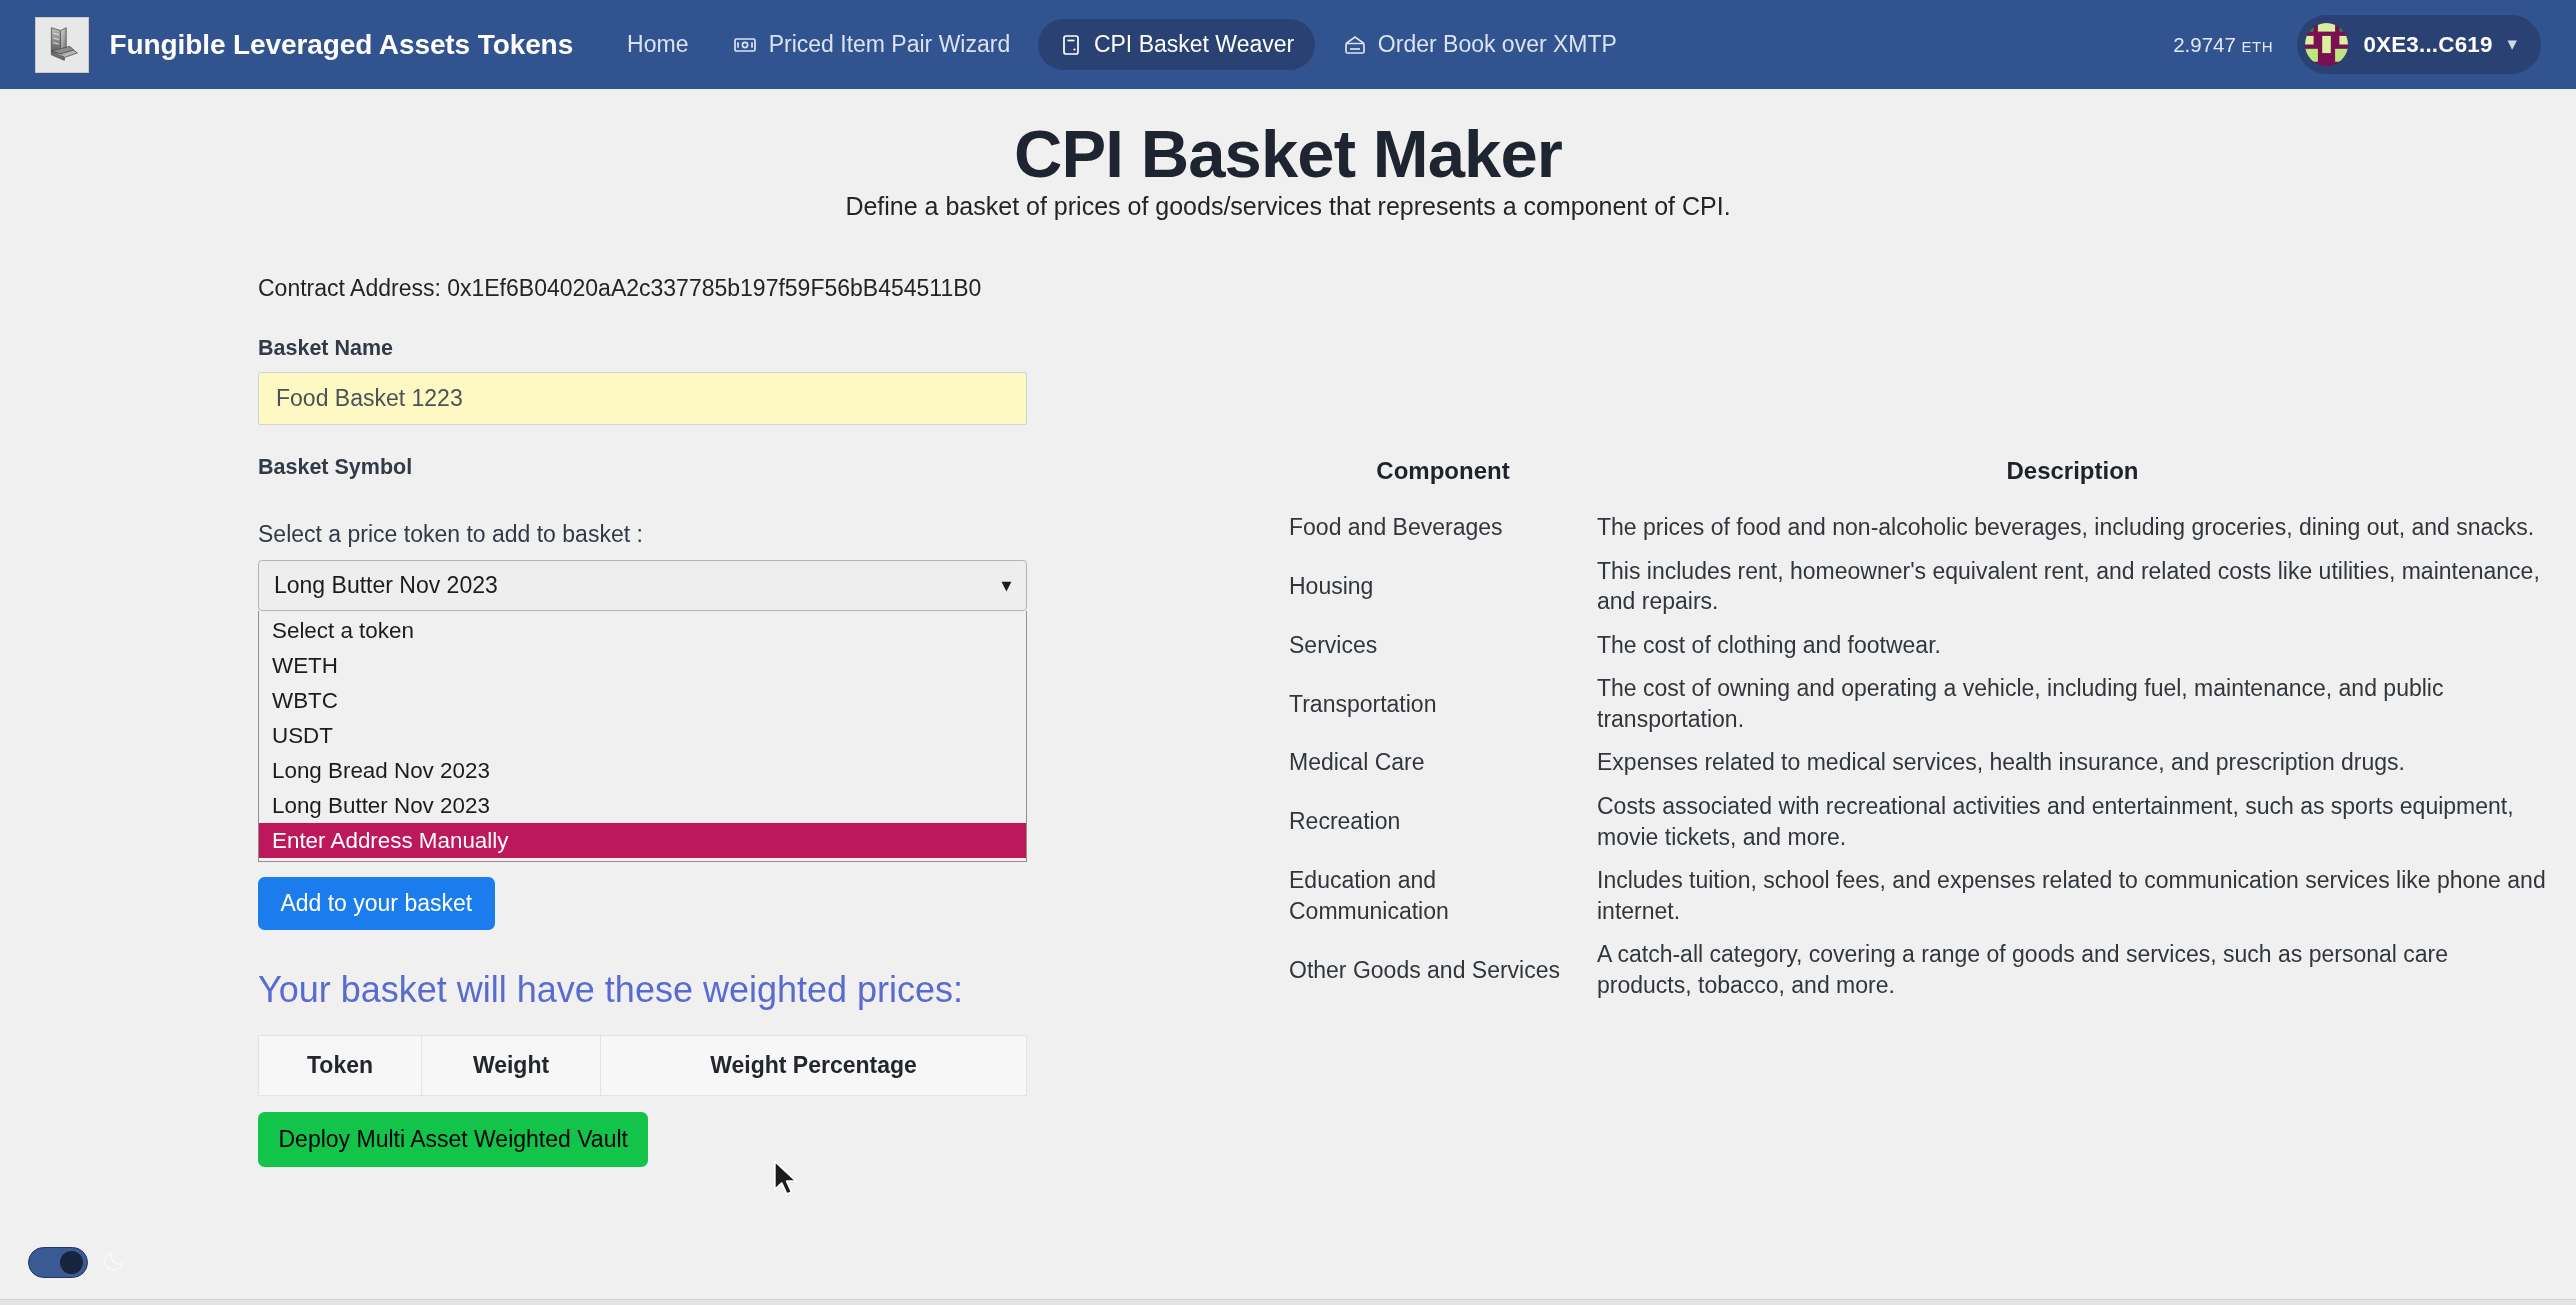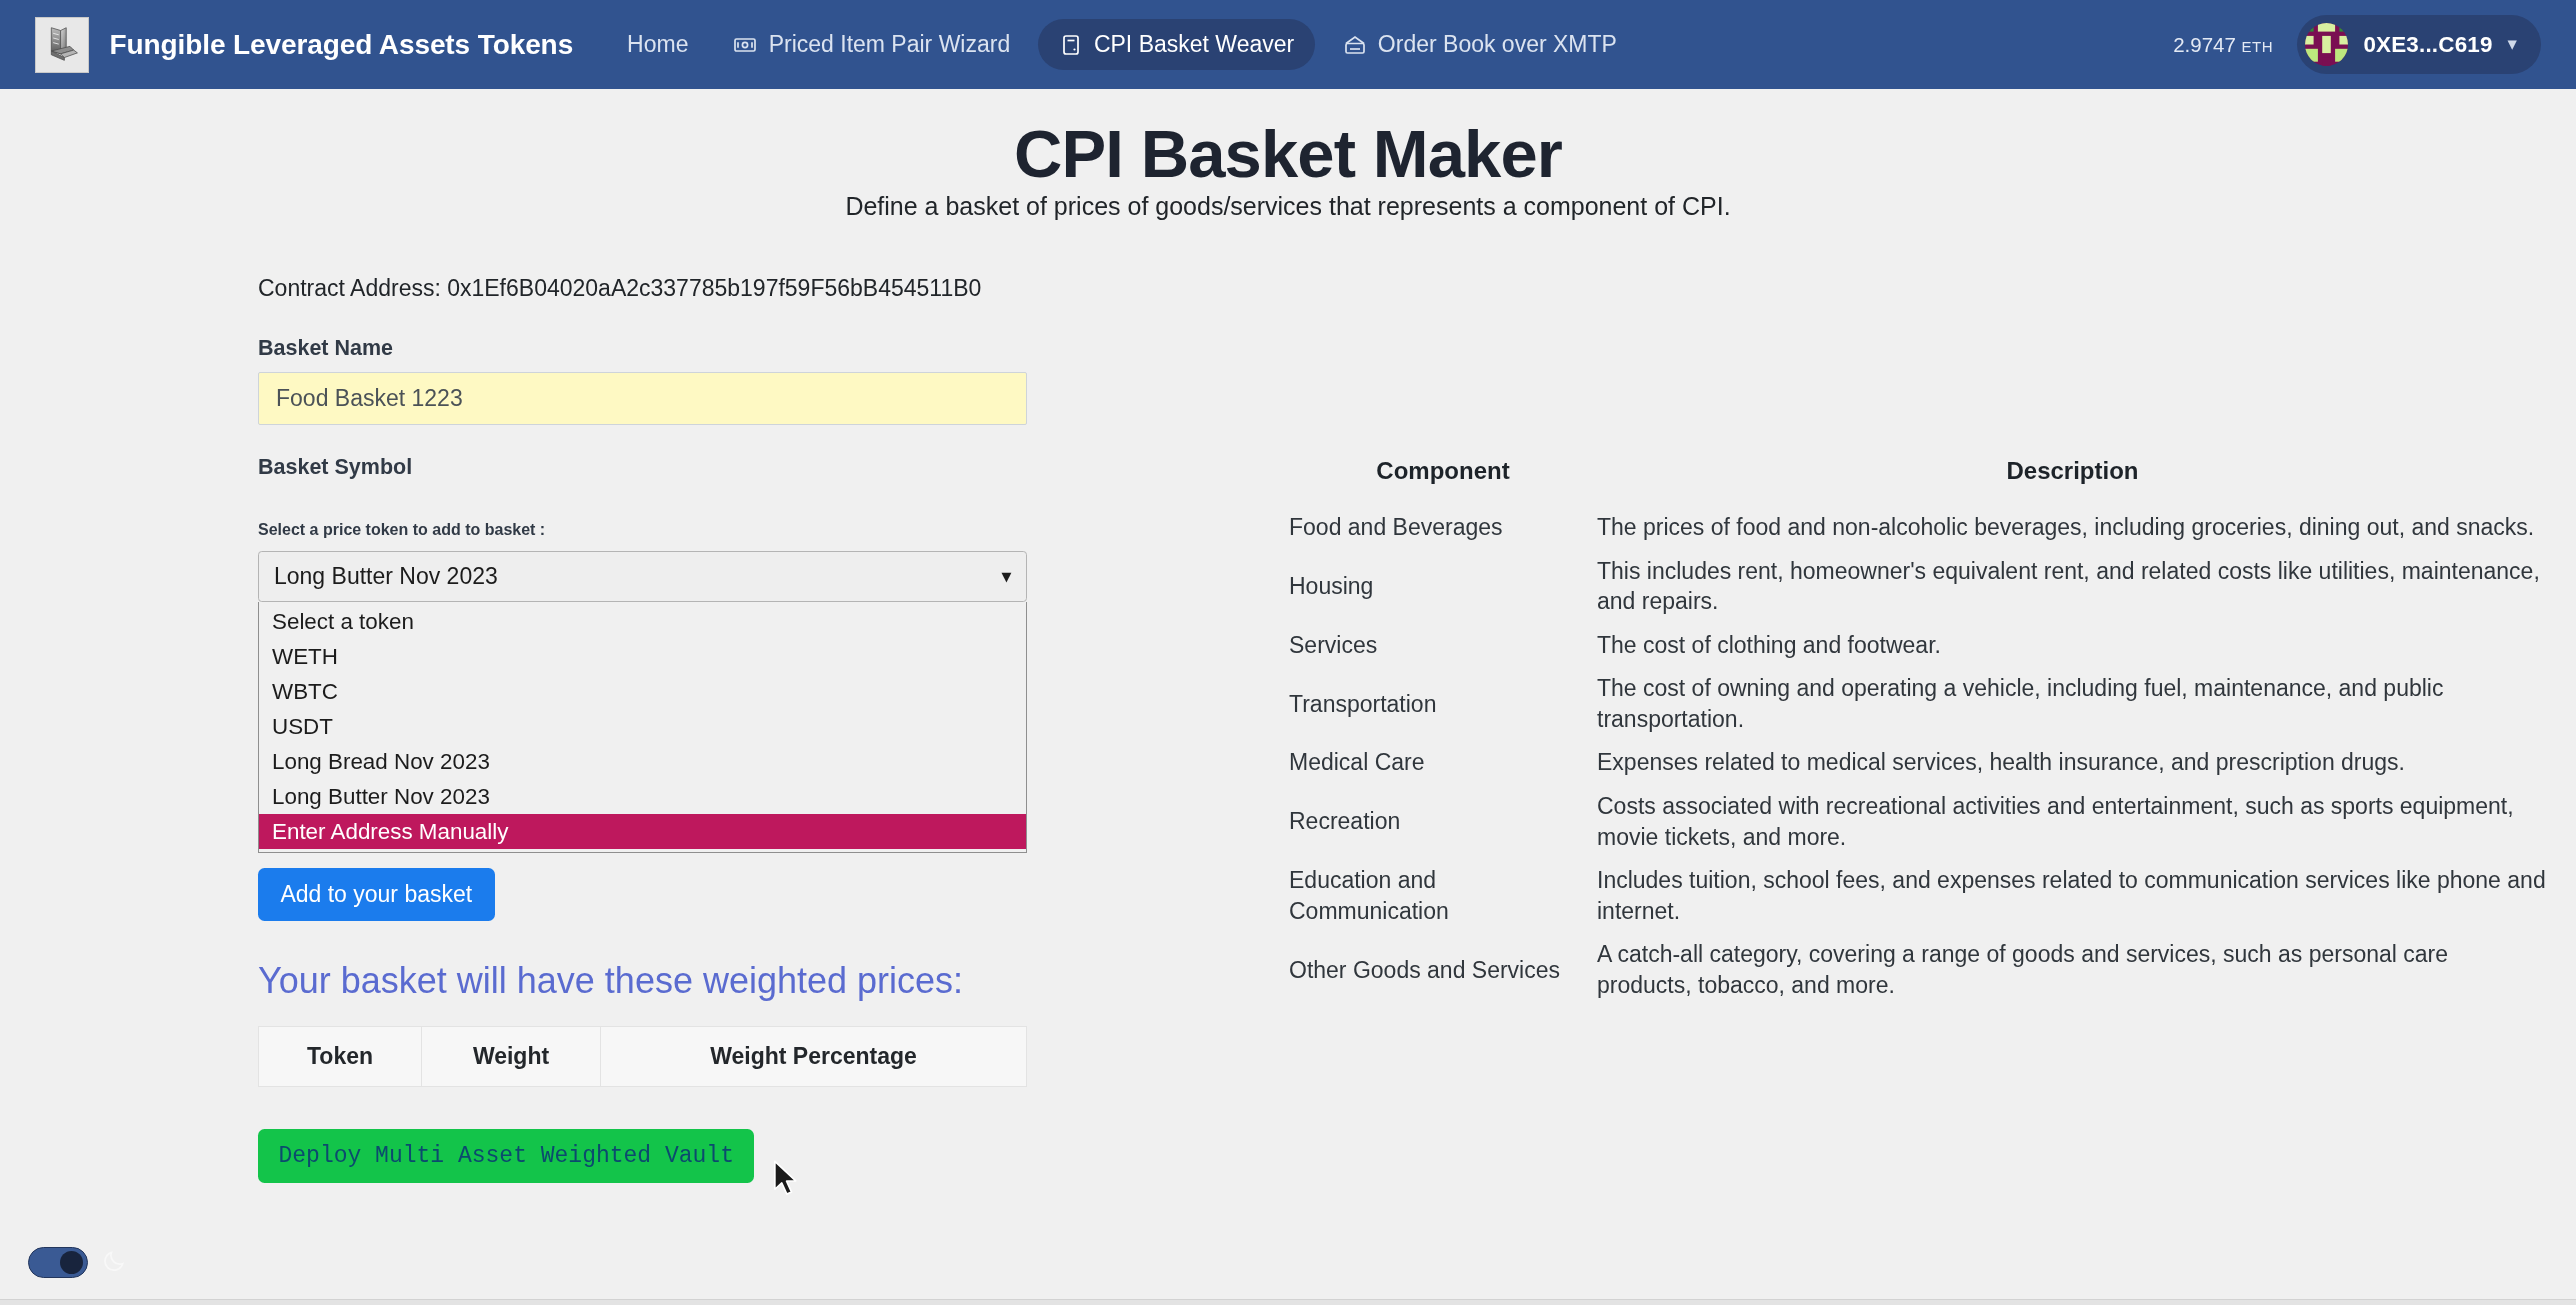--- a/index.html
+++ b/index.html
@@ -158,22 +158,22 @@
     border-radius: 2px;
     font-size: 23px;
     color: #4b5257;
     padding: 0 17px;
     font-family: "Liberation Sans", sans-serif;
     outline: none;
   }
   .gap { height: 30px; }
 
   .select-label {
-    font-size: 16px;
-    font-weight: bold;
+    font-size: 23px;
+    font-weight: normal;
     color: #313a46;
     margin-bottom: 11.2px;
   }
   .select-box {
     width: 769px;
     height: 51px;
     background: #eeeeee;
     border: 0.9px solid #b4b4b4;
     border-radius: 3.7px;
     display: flex;
@@ -237,29 +237,29 @@
     border: 0.9px solid #e3e3e3;
     background: #f7f7f7;
     font-size: 23px;
     font-weight: bold;
     color: #23272b;
     padding: 16px 0;
   }
   .w-table th.c1 { width: 163px; }
   .w-table th.c2 { width: 179px; }
   .btn-deploy {
-    margin-top: 42px;
+    margin-top: 16px;
     background: #13c44a;
-    color: #0c4a6e;
+    color: #000000;
     border: none;
     border-radius: 6.5px;
     font-size: 23px;
     padding: 14px 20.5px;
     cursor: pointer;
-    font-family: Liberation Mono, monospace;
+    font-family: Liberation Sans, sans-serif;
   }
 
   
   .cpi-table {
     width: 100%;
     border-collapse: collapse;
     margin-top: 182px;
   }
   .cpi-table th {
     font-size: 24px;

